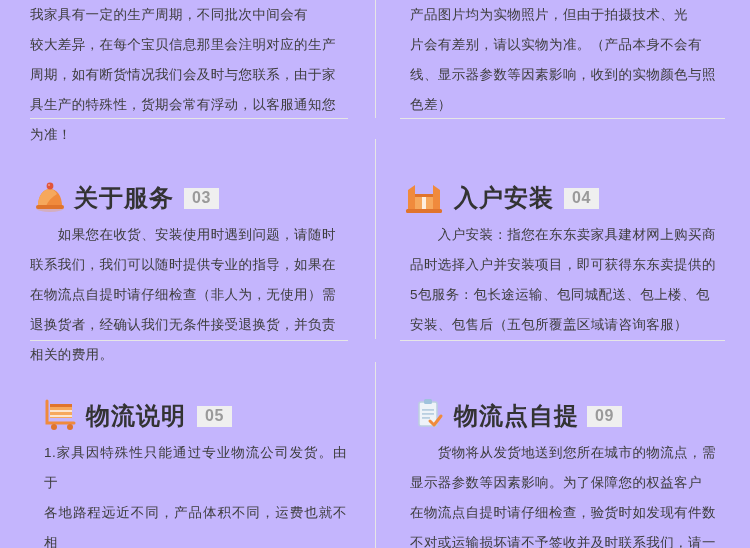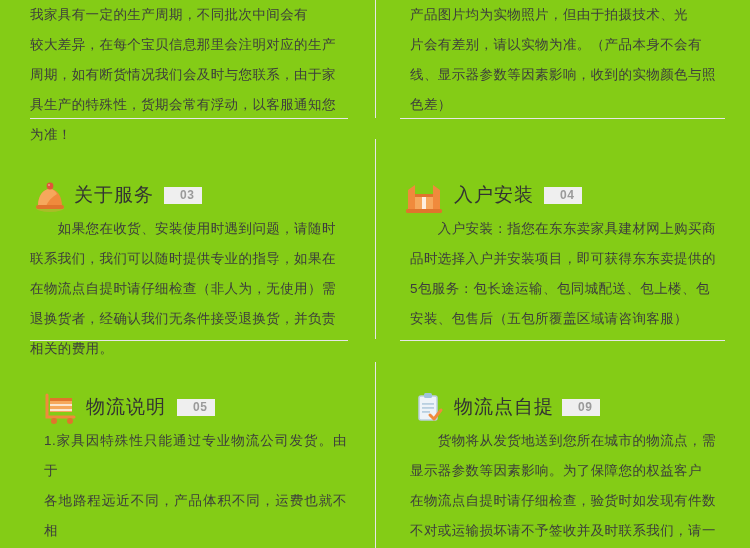--- a/index.html
+++ b/index.html
@@ -6,21 +6,21 @@
   html, body {
     margin: 0; padding: 0;
     background: #ffffff;
     font-family: "Liberation Sans", sans-serif;
   }
   .page {
     position: relative;
     width: 750px;
     height: 548px;
     overflow: hidden;
-    background: #84cc16;
+    background: #c4b5fd;
   }
   .grid {
     display: grid;
     grid-template-columns: 375px 375px;
     width: 750px;
   }
   .cell {
     position: relative;
     padding: 0 28px 0 30px;
   }
@@ -48,32 +48,32 @@
   }
 
   .sec-head {
     display: flex;
     align-items: center;
     gap: 10px;
     margin: 0 0 6px 0;
     padding-left: 44px;
   }
   .sec-title {
-    font-size: 19px;
+    font-size: 24px;
     color: #333333;
-    font-weight: normal;
+    font-weight: bold;
     letter-spacing: 1px;
   }
   .sec-num {
     display: inline-block;
     background: #efefef;
     color: #9a9a9a;
-    font-size: 12px;
+    font-size: 16px;
     font-weight: bold;
-    padding: 2px 8px 3px 16px;
+    padding: 2px 8px 3px 8px;
     line-height: 1;
     letter-spacing: 0.5px;
   }
   .icon {
     width: 36px; height: 34px;
     display: inline-block;
     position: relative;
     flex: 0 0 auto;
   }
   .icon svg { display: block; }

